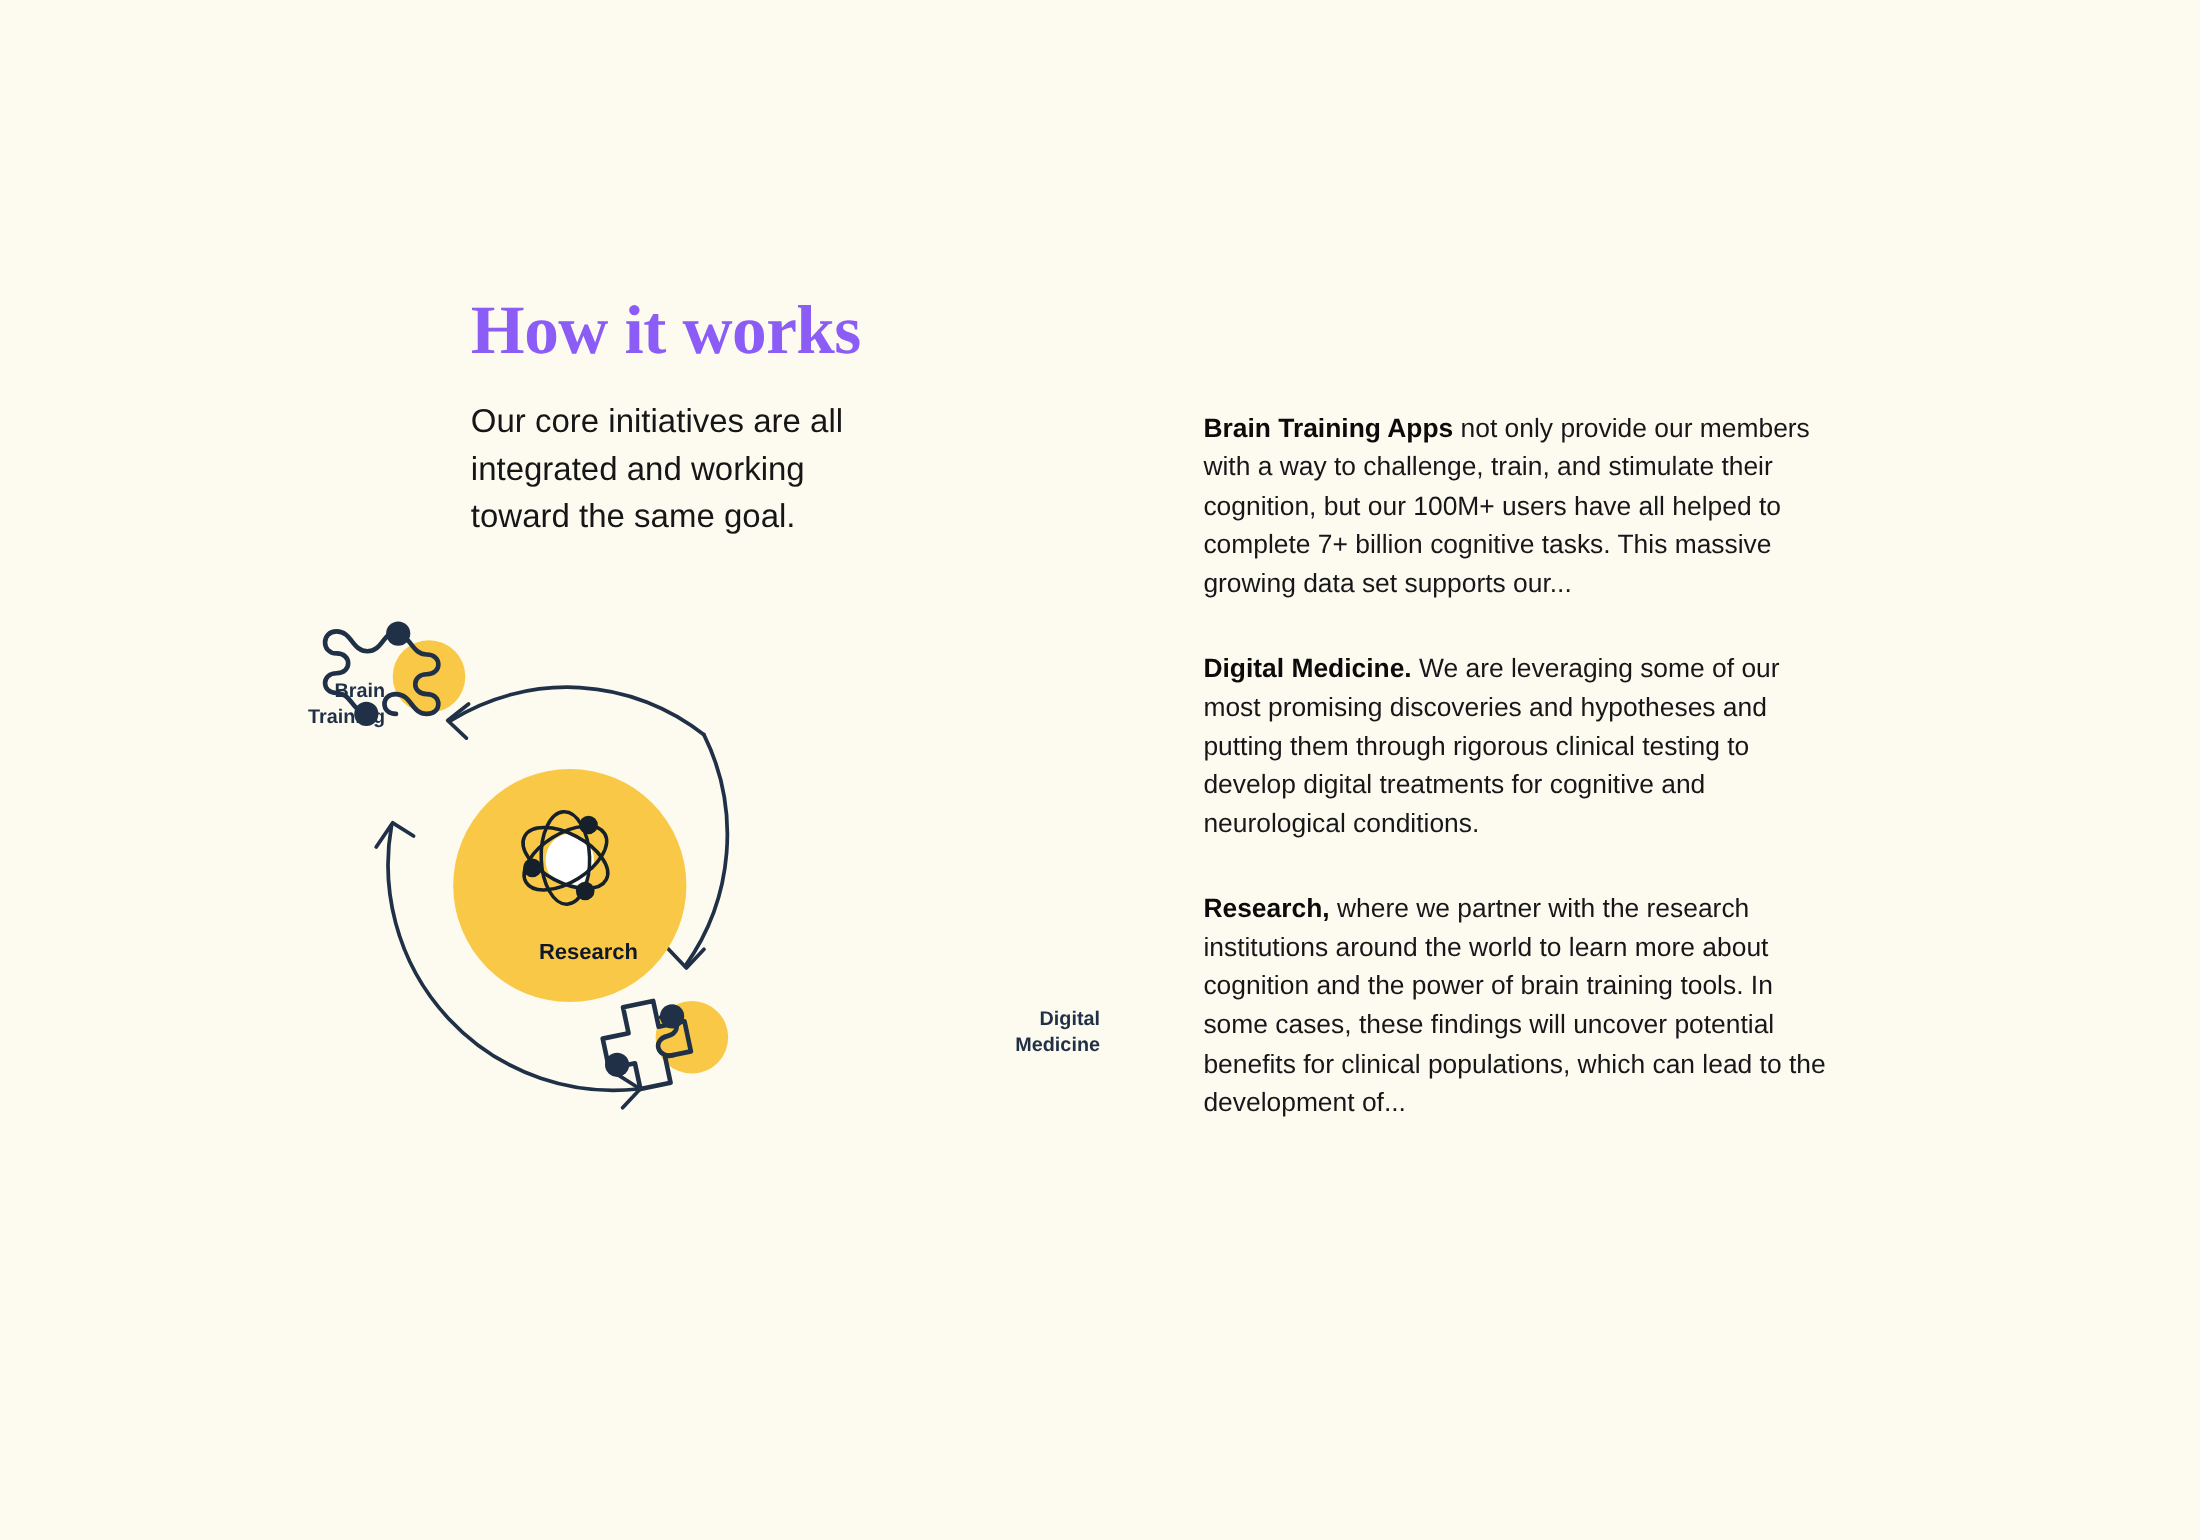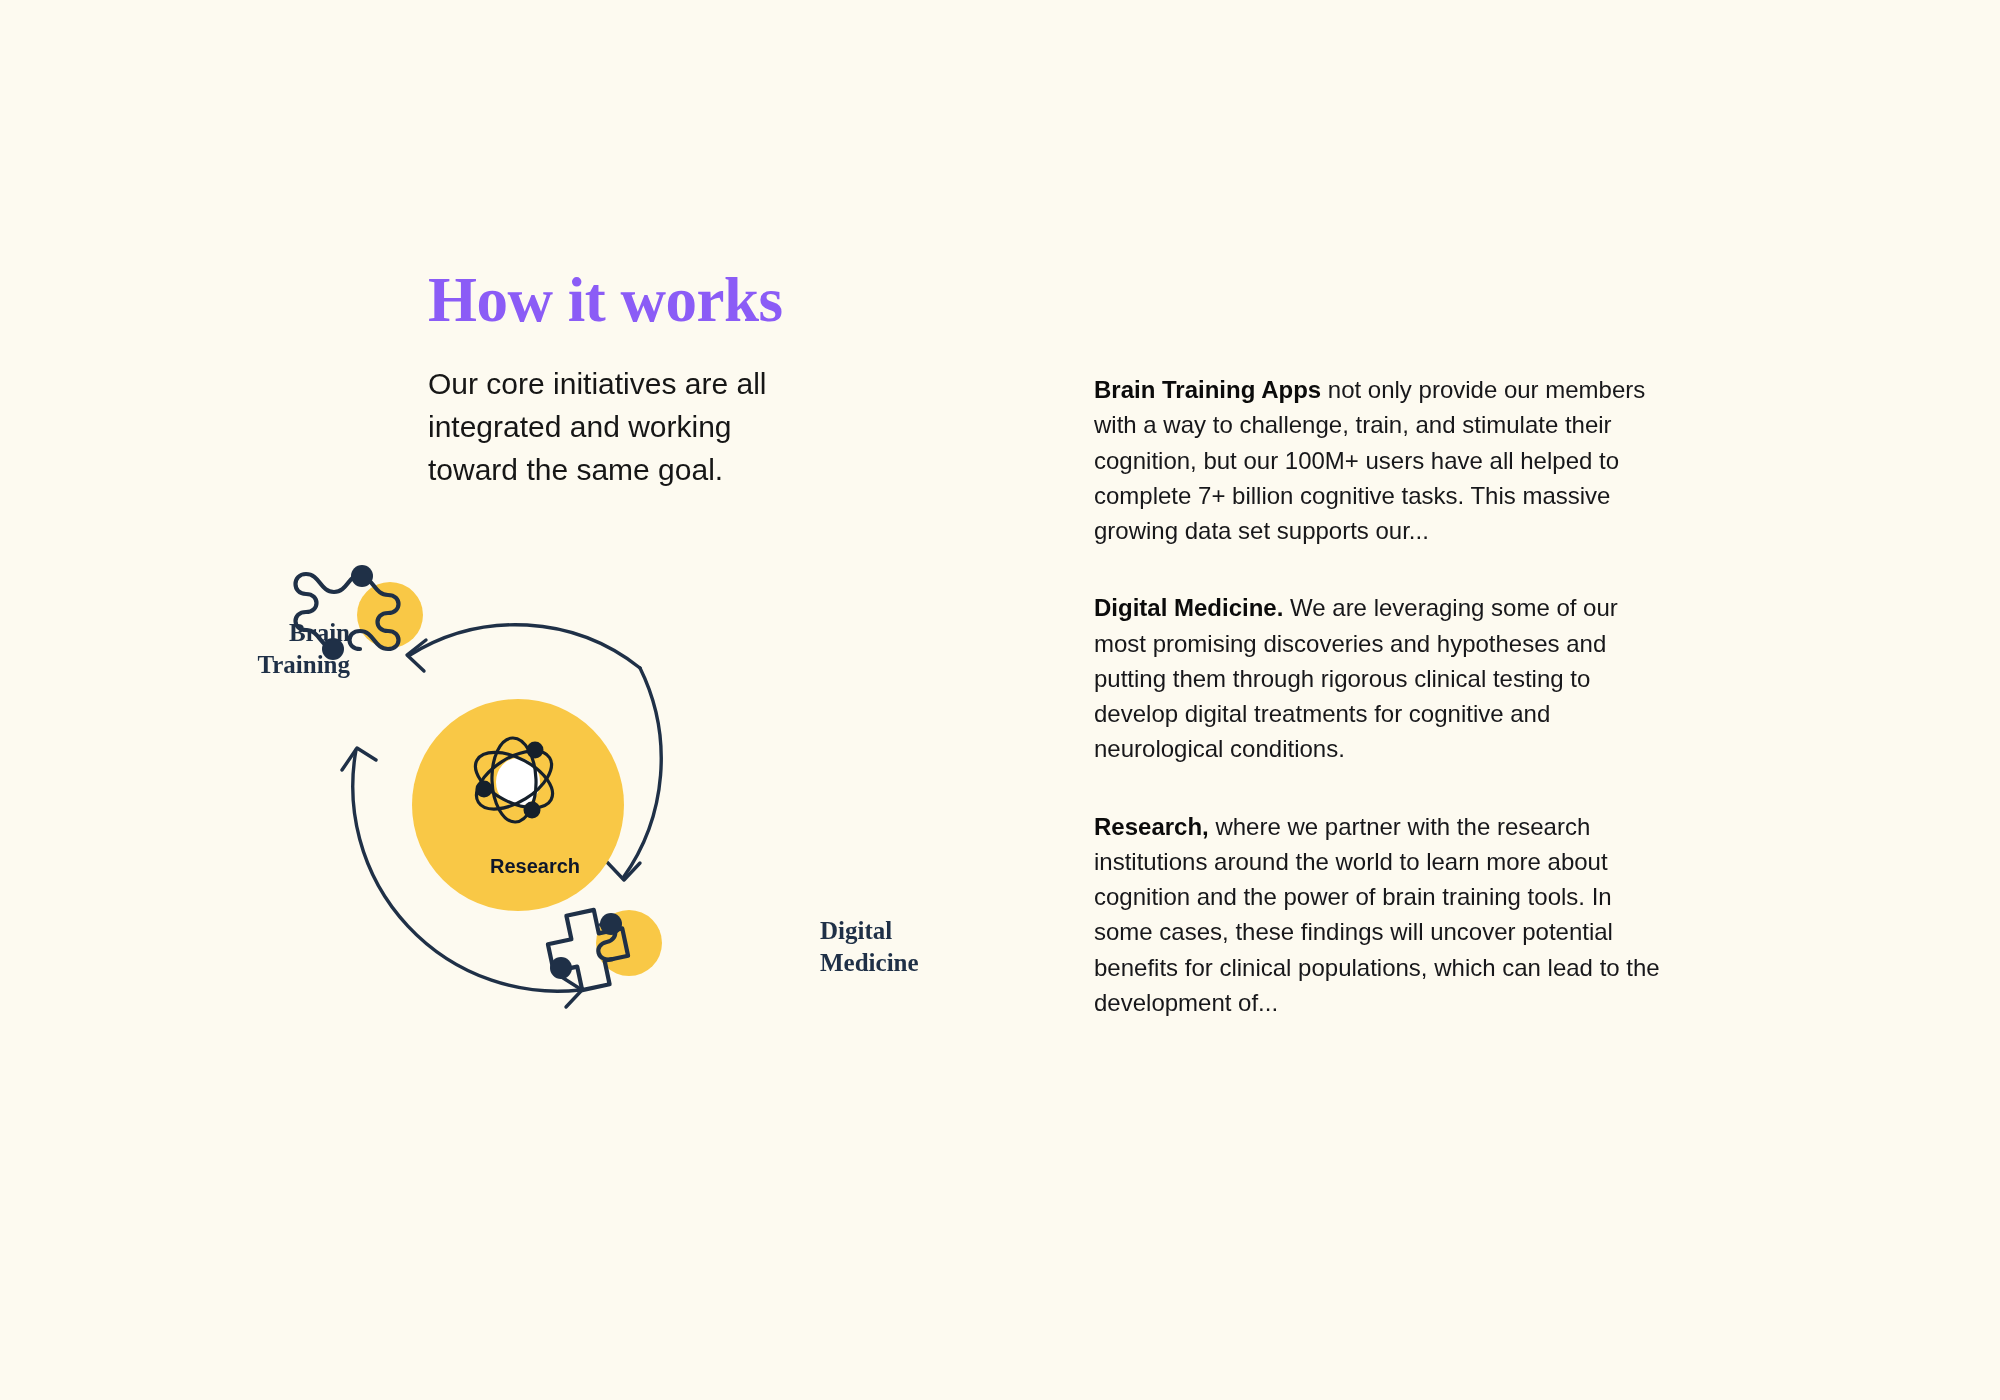--- a/index.html
+++ b/index.html
@@ -53,38 +53,38 @@
     position: absolute;
     left: 250px;
     top: 560px;
     width: 700px;
     height: 500px;
   }
   .diagram svg { display: block; }
 
   .diagram-label {
     position: absolute;
-    font-family: Liberation Serif, serif;
-    font-weight: bold;
-    font-size: 25px;
+    font-family: Liberation Sans, sans-serif;
+    font-weight: bold;
+    font-size: 18px;
     line-height: 1.28;
     color: #1F3047;
     white-space: pre-line;
   }
   .label-brain-training {
     left: -10px;
     top: 57px;
     width: 110px;
     text-align: right;
   }
   .label-digital-medicine {
     left: 570px;
     top: 355px;
     width: 180px;
-    text-align: left;
+    text-align: right;
   }
   .label-research {
     position: absolute;
     left: 150px;
     top: 295px;
     width: 270px;
     text-align: center;
     font-family: "Liberation Sans", sans-serif;
     font-weight: bold;
     font-size: 20px;

